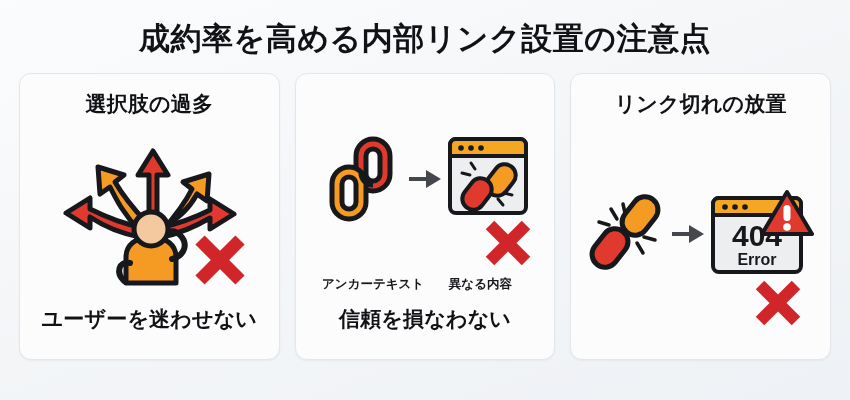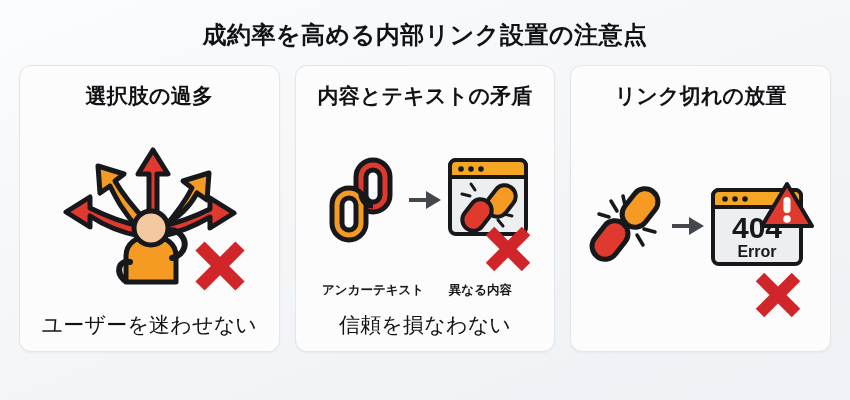--- a/index.html
+++ b/index.html
@@ -14,21 +14,21 @@
   }
   .page {
     width: 850px; height: 400px;
     position: relative;
     display: flex;
     flex-direction: column;
     align-items: center;
   }
   .page-title {
     margin-top: 22px;
-    font-size: 24px;
+    font-size: 31px;
     font-weight: 900;
     color: #111216;
     letter-spacing: 0.5px;
     line-height: 1.1;
     text-align: center;
     white-space: nowrap;
   }
   .cards {
     margin-top: 17px;
     width: 812px;
@@ -59,23 +59,23 @@
   }
   .card-figure {
     flex: 1;
     width: 100%;
     position: relative;
     display: flex;
     align-items: center;
     justify-content: center;
   }
   .card-footer {
-    margin-bottom: 12px;
+    margin-bottom: 26px;
     font-size: 21px;
-    font-weight: 400;
+    font-weight: 700;
     color: #111216;
     text-align: center;
     white-space: nowrap;
     letter-spacing: 0.2px;
   }
   .fig-labels {
     position: absolute;
     bottom: 12px;
     left: 0; right: 16px;
     display: flex;
@@ -137,21 +137,20 @@
             <line x1="9" y1="9" x2="49" y2="49"></line>
             <line x1="49" y1="9" x2="9" y2="49"></line>
           </g>
         </svg>
       </div>
 
       <div class="card-footer">ユーザーを迷わせない</div>
     </div>
 
     <div class="card">
-      <div class="card-title">内容とテキストの矛盾</div>
 
       <div class="card-figure">
         <div class="figrow">
 
           <svg width="86" height="92" viewBox="0 0 86 92">
             <g stroke="#17181c" stroke-width="5" stroke-linejoin="round">
               <rect x="38" y="6" width="34" height="52" rx="17" fill="#e03a2f"></rect>
               <rect x="48" y="16" width="14" height="32" rx="7" fill="#fcfcfc"></rect>
               <rect x="14" y="34" width="34" height="52" rx="17" fill="#f59a23"></rect>
               <rect x="24" y="44" width="14" height="32" rx="7" fill="#fcfcfc"></rect>

